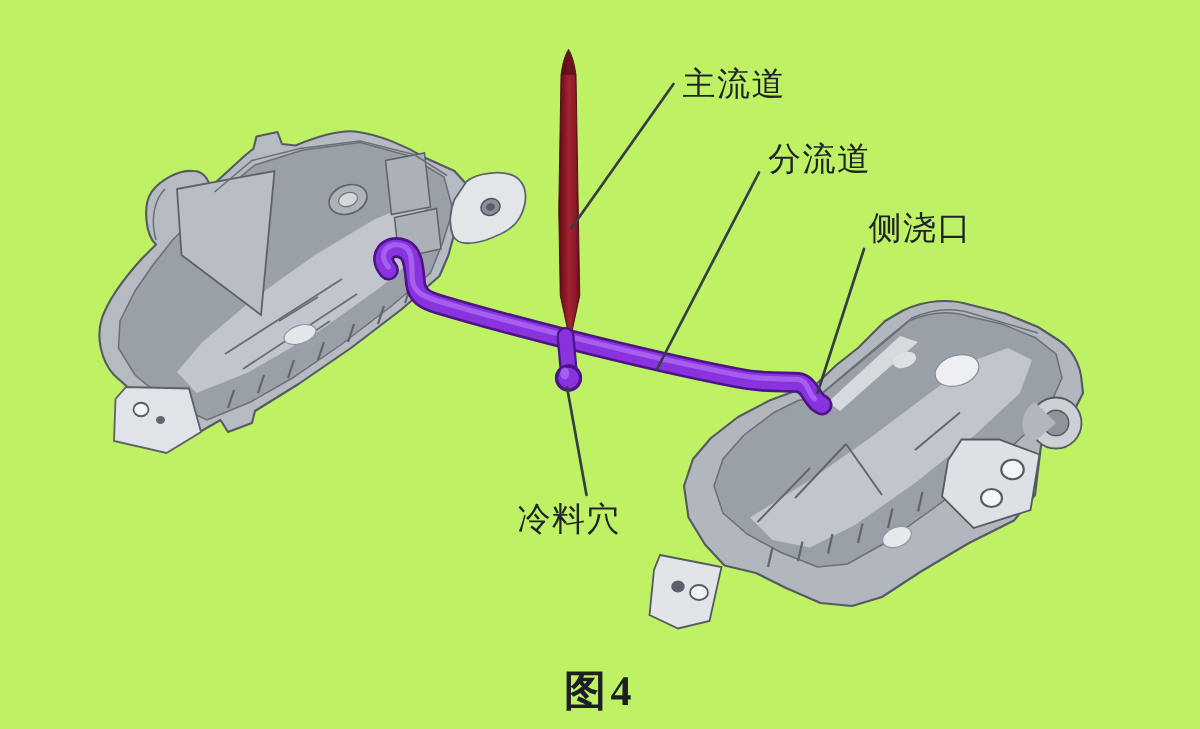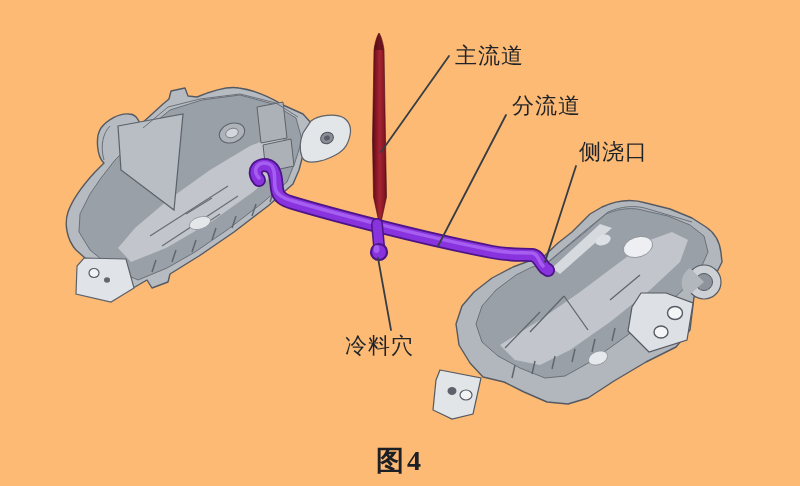--- a/index.html
+++ b/index.html
@@ -1,17 +1,17 @@
 <!DOCTYPE html>
 <html><head>
 <meta charset="utf-8">
 <style>
   html,body{margin:0;padding:0;background:#ffffff;}
   .figure-wrap{
-    position:relative;width:800px;height:486px;background:#fdba74;overflow:hidden;
+    position:relative;width:800px;height:486px;background:#bef264;overflow:hidden;
     font-family:"Liberation Serif","DejaVu Serif",serif;
   }
   svg{position:absolute;left:0;top:0;}
   .anno-label{
     font-family:"Liberation Serif","DejaVu Serif",serif;
     font-size:22px;fill:#1f2328;letter-spacing:1px;
   }
   .caption{
     position:absolute;left:0;top:442px;width:800px;
     display:flex;justify-content:center;align-items:baseline;gap:28px;

